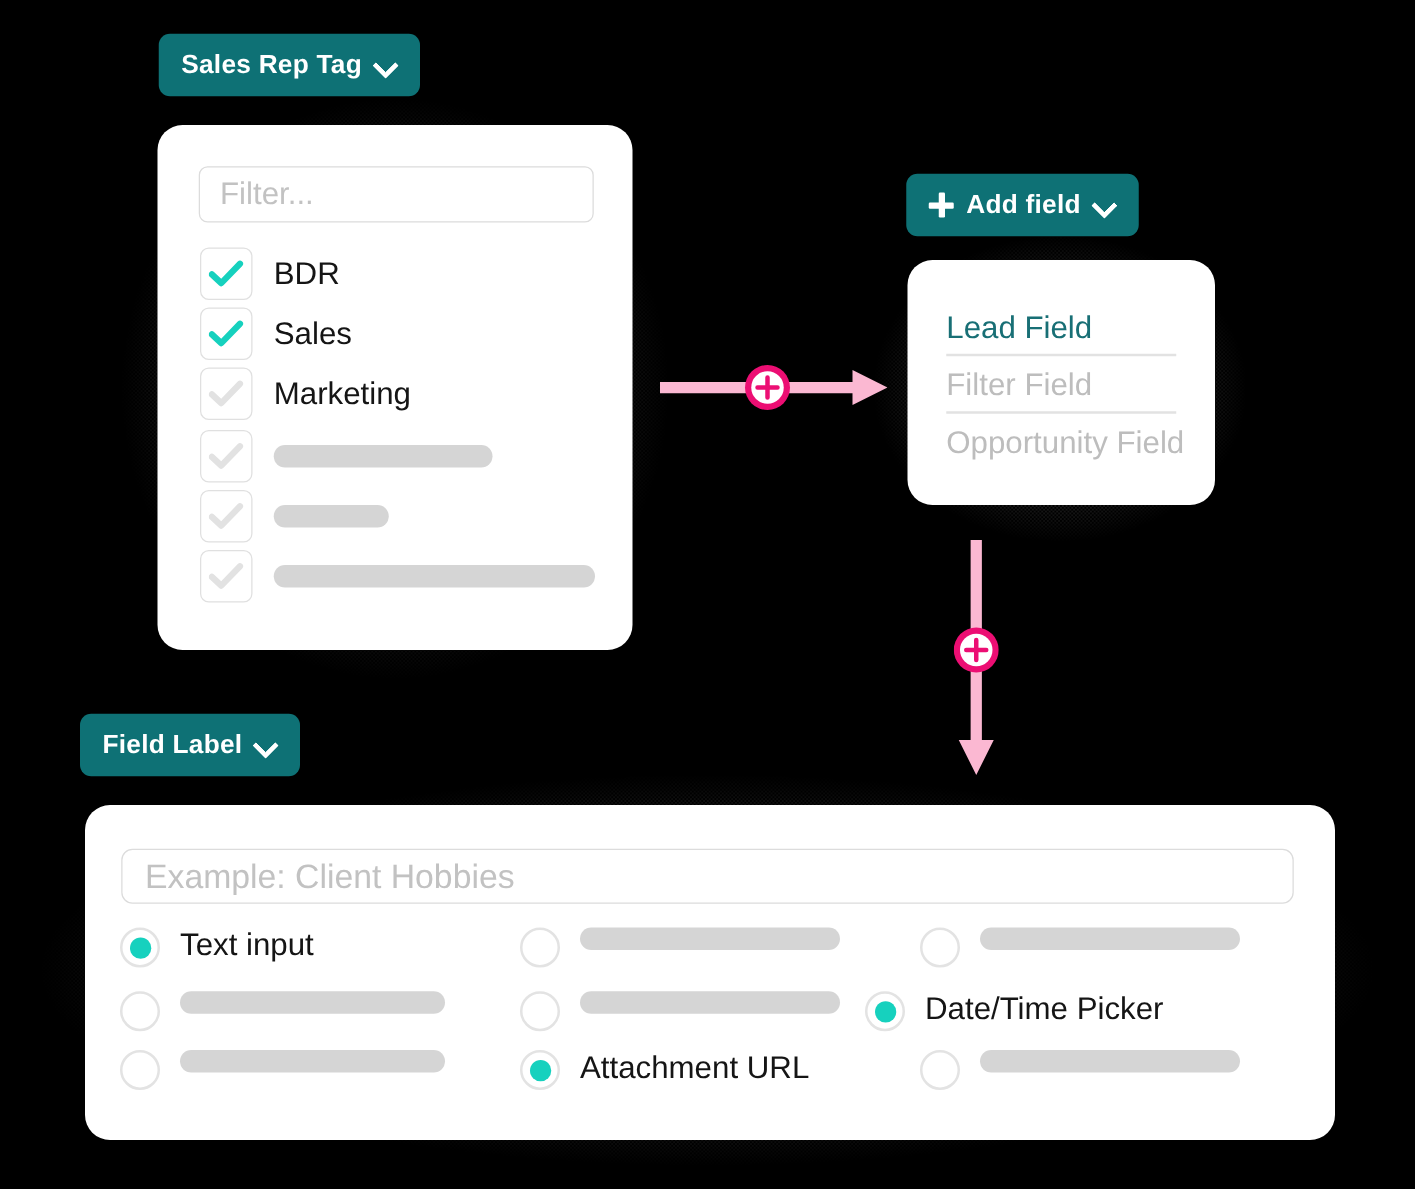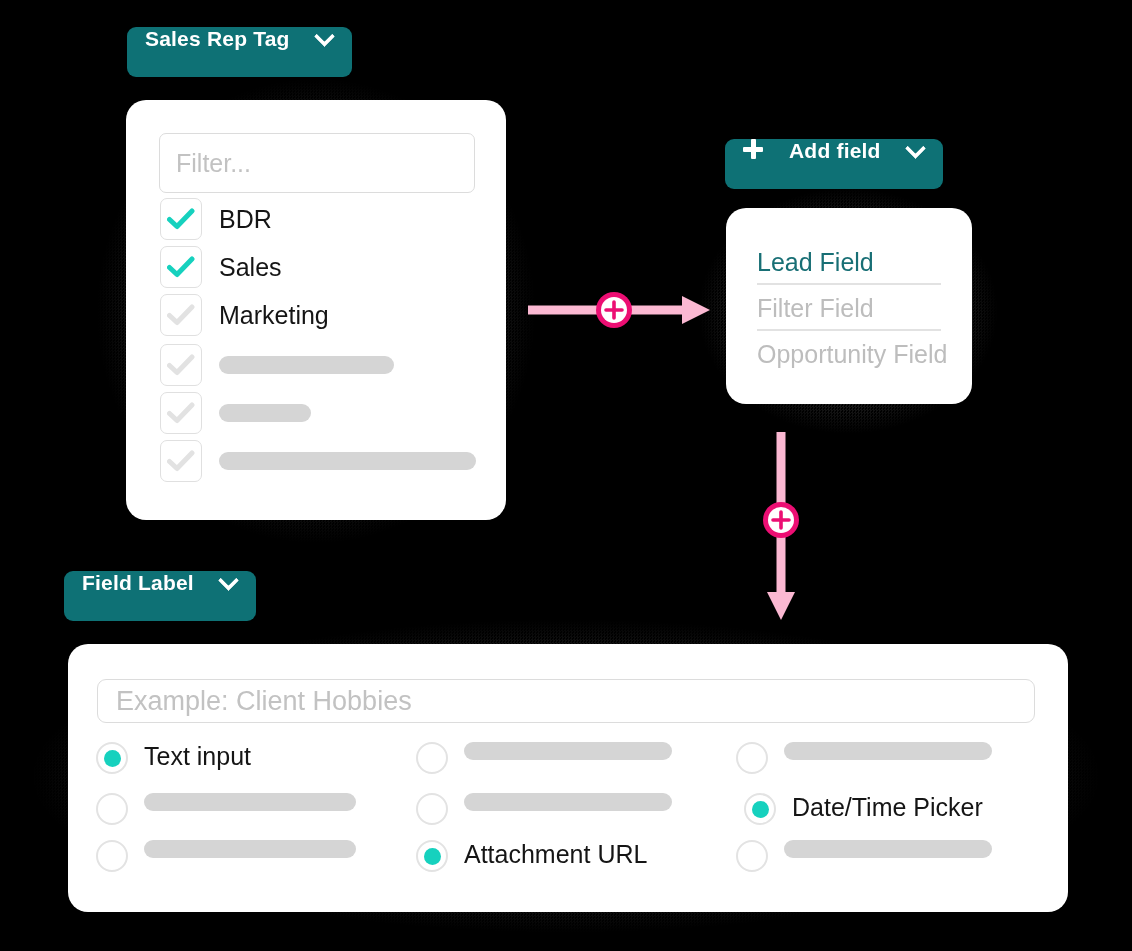--- a/index.html
+++ b/index.html
@@ -6,21 +6,21 @@
   html,body{margin:0;padding:0;background:#000;}
   body{
     width:1132px;height:951px;position:relative;overflow:hidden;
     font-family:"Liberation Sans", sans-serif;
     -webkit-font-smoothing:antialiased;
   }
   .stage{position:absolute;left:0;top:0;width:1132px;height:951px;background:#000;}
 
   
   .pill{
-    position:absolute;display:inline-flex;gap:26px;
+    position:absolute;display:inline-flex;align-items:center;gap:10px;
     background:#0E7175;color:#fff;border:0;border-radius:9px;
     font-size:21px;font-weight:700;letter-spacing:.2px;
     padding:0 18px;height:50px;cursor:pointer;z-index:6;
     font-family:"Liberation Sans", sans-serif;
   }
   .pill .plus-glyph{
     position:relative;width:20px;height:20px;flex:0 0 20px;display:inline-block;
   }
   .pill .plus-glyph::before,.pill .plus-glyph::after{
     content:"";position:absolute;background:#fff;border-radius:1px;
@@ -111,21 +111,21 @@
   <button class="pill" style="left:127px;top:27px;">
     <span>Sales Rep Tag</span>
     <span class="chev"></span>
   </button>
 
   <div class="shell" style="left:96px;top:78px;width:440px;height:466px;">
     <div class="halo"></div>
     <div class="card" style="left:30px;top:22px;width:380px;height:420px;"></div>
   </div>
 
-  <div class="text-input" style="left:159px;top:133px;width:316px;height:60px;z-index:7;">Filter...</div>
+  <div class="text-input" style="left:159px;top:133px;width:316px;height:45px;z-index:7;">Filter...</div>
 
   <div class="cb-row" style="top:198px;z-index:7;">
     <span class="cbox">
       <svg width="28" height="22" viewBox="0 0 28 22">
         <path d="M2.5 11.5 L10 18.5 L25 3" fill="none" stroke="#16D1BE" stroke-width="5" stroke-linecap="round" stroke-linejoin="round"></path>
       </svg>
     </span>
     <span class="cb-label">BDR</span>
   </div>
 
@@ -242,21 +242,21 @@
   </div>
   <div class="rrow" style="left:416px;top:840px;z-index:7;">
     <span class="radio on"></span>
     <span class="rlabel">Attachment URL</span>
   </div>
 
   <div class="rrow" style="left:736px;top:742px;z-index:7;">
     <span class="radio"></span>
     <span class="rbar" style="width:208px;"></span>
   </div>
-  <div class="rrow" style="left:744px;top:793px;z-index:7;">
+  <div class="rrow" style="left:692px;top:793px;z-index:7;">
     <span class="radio on"></span>
     <span class="rlabel">Date/Time Picker</span>
   </div>
   <div class="rrow" style="left:736px;top:840px;z-index:7;">
     <span class="radio"></span>
     <span class="rbar" style="width:208px;"></span>
   </div>
 
 </div>
 

